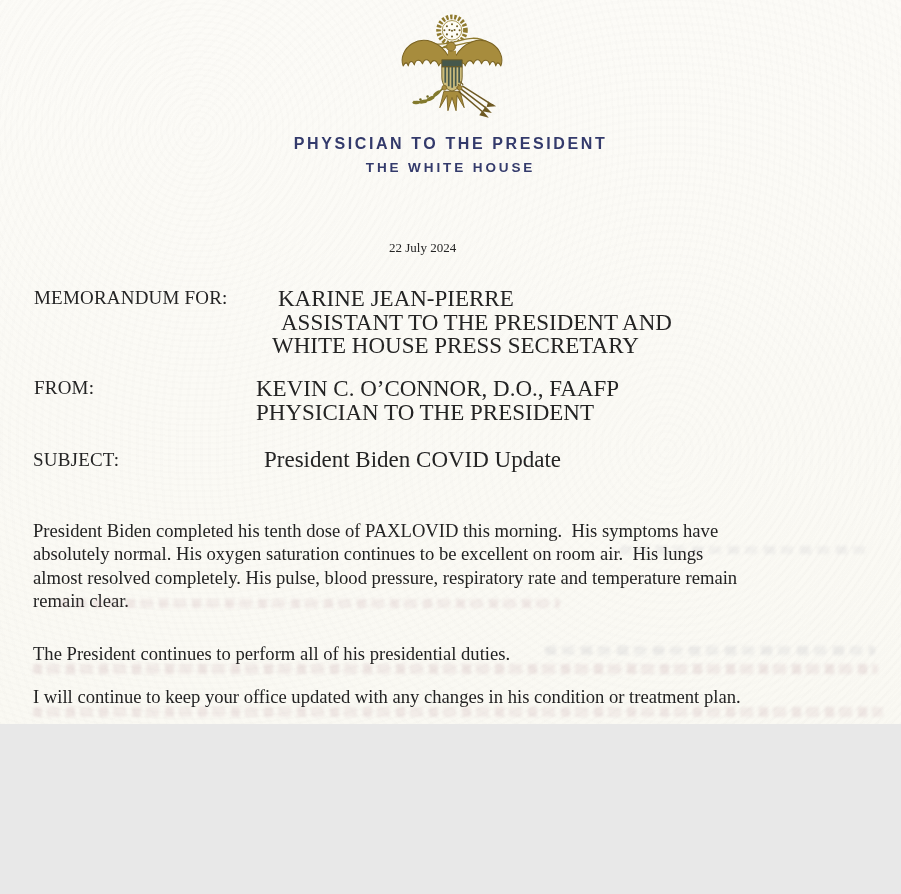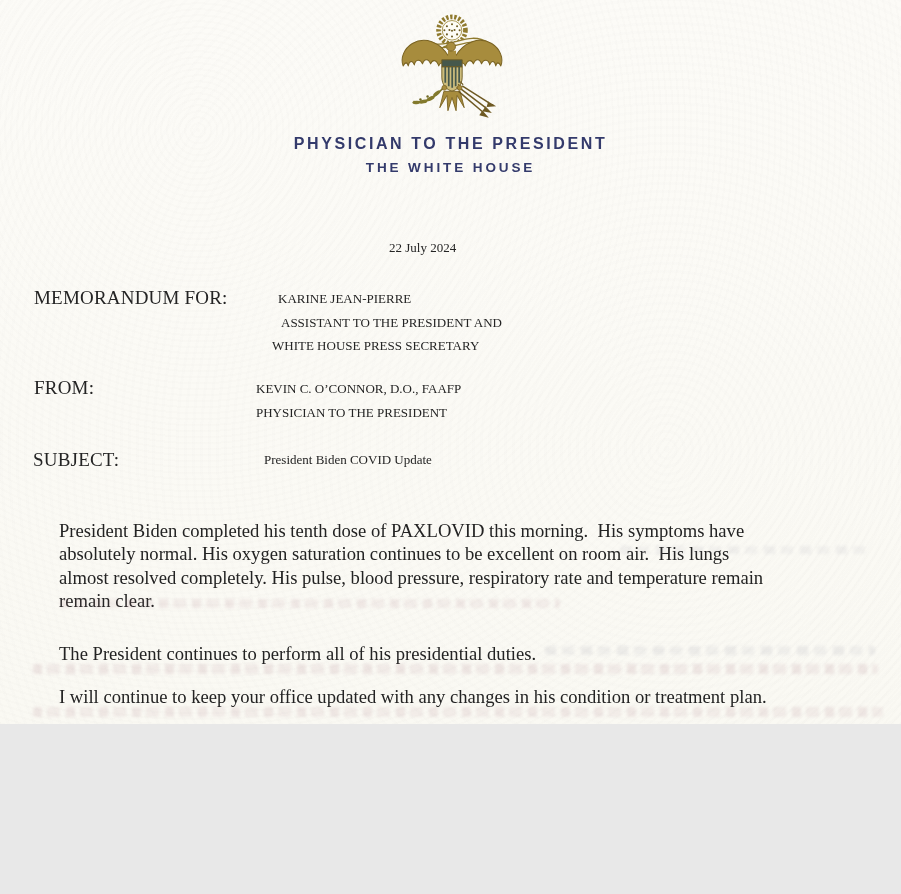--- a/index.html
+++ b/index.html
@@ -18,31 +18,31 @@
     color:#242424;
   }
   .abs{position:absolute;}
   .seal{left:397px;top:13px;width:110px;height:114px;}
   .lh{left:0;right:0;text-align:center;font-family:"Liberation Sans",sans-serif;
       font-weight:bold;color:#333a6b;}
   .lh1{top:135px;font-size:16px;letter-spacing:2.6px;}
   .lh2{top:160px;font-size:13.5px;letter-spacing:2.9px;}
   .date{left:389px;top:240px;font-size:13px;white-space:pre;}
   .label{font-size:19px;white-space:pre;letter-spacing:0.2px;}
-  .values{font-size:13px;line-height:23.5px;}
+  .values{font-size:23px;line-height:23.5px;}
   .values .vline{white-space:pre;}
   .off6{padding-left:6px;} .off9{padding-left:9px;} .off0{padding-left:0;}
   .row1-label{left:34px;top:287px;}
   .row1-values{left:272px;top:287px;}
   .row2-label{left:34px;top:377px;}
   .row2-values{left:256px;top:377px;}
   .row3-label{left:33px;top:449px;}
   .row3-values{left:264px;top:448px;}
   .para{left:33px;font-size:18.6px;line-height:23.4px;color:#232323;}
-  .para .bline{white-space:pre;margin-left:26px;}
+  .para .bline{white-space:pre;}
   .p1{top:519px;} .p2{top:642px;} .p3{top:685px;}
   .closing{left:347px;top:770px;font-size:19px;white-space:pre;}
   .sig{left:310px;top:812px;width:252px;height:64px;}
   
   .artifact{position:absolute;border-radius:3px;filter:blur(1.4px);pointer-events:none;}
   .a-pink{background:repeating-linear-gradient(90deg,
       rgba(168,118,132,0.34) 0 9px, rgba(168,118,132,0) 9px 14px,
       rgba(168,118,132,0.24) 14px 27px, rgba(168,118,132,0) 27px 33px);}
   .a-grey{background:repeating-linear-gradient(90deg,
       rgba(128,128,148,0.30) 0 11px, rgba(128,128,148,0) 11px 17px,

